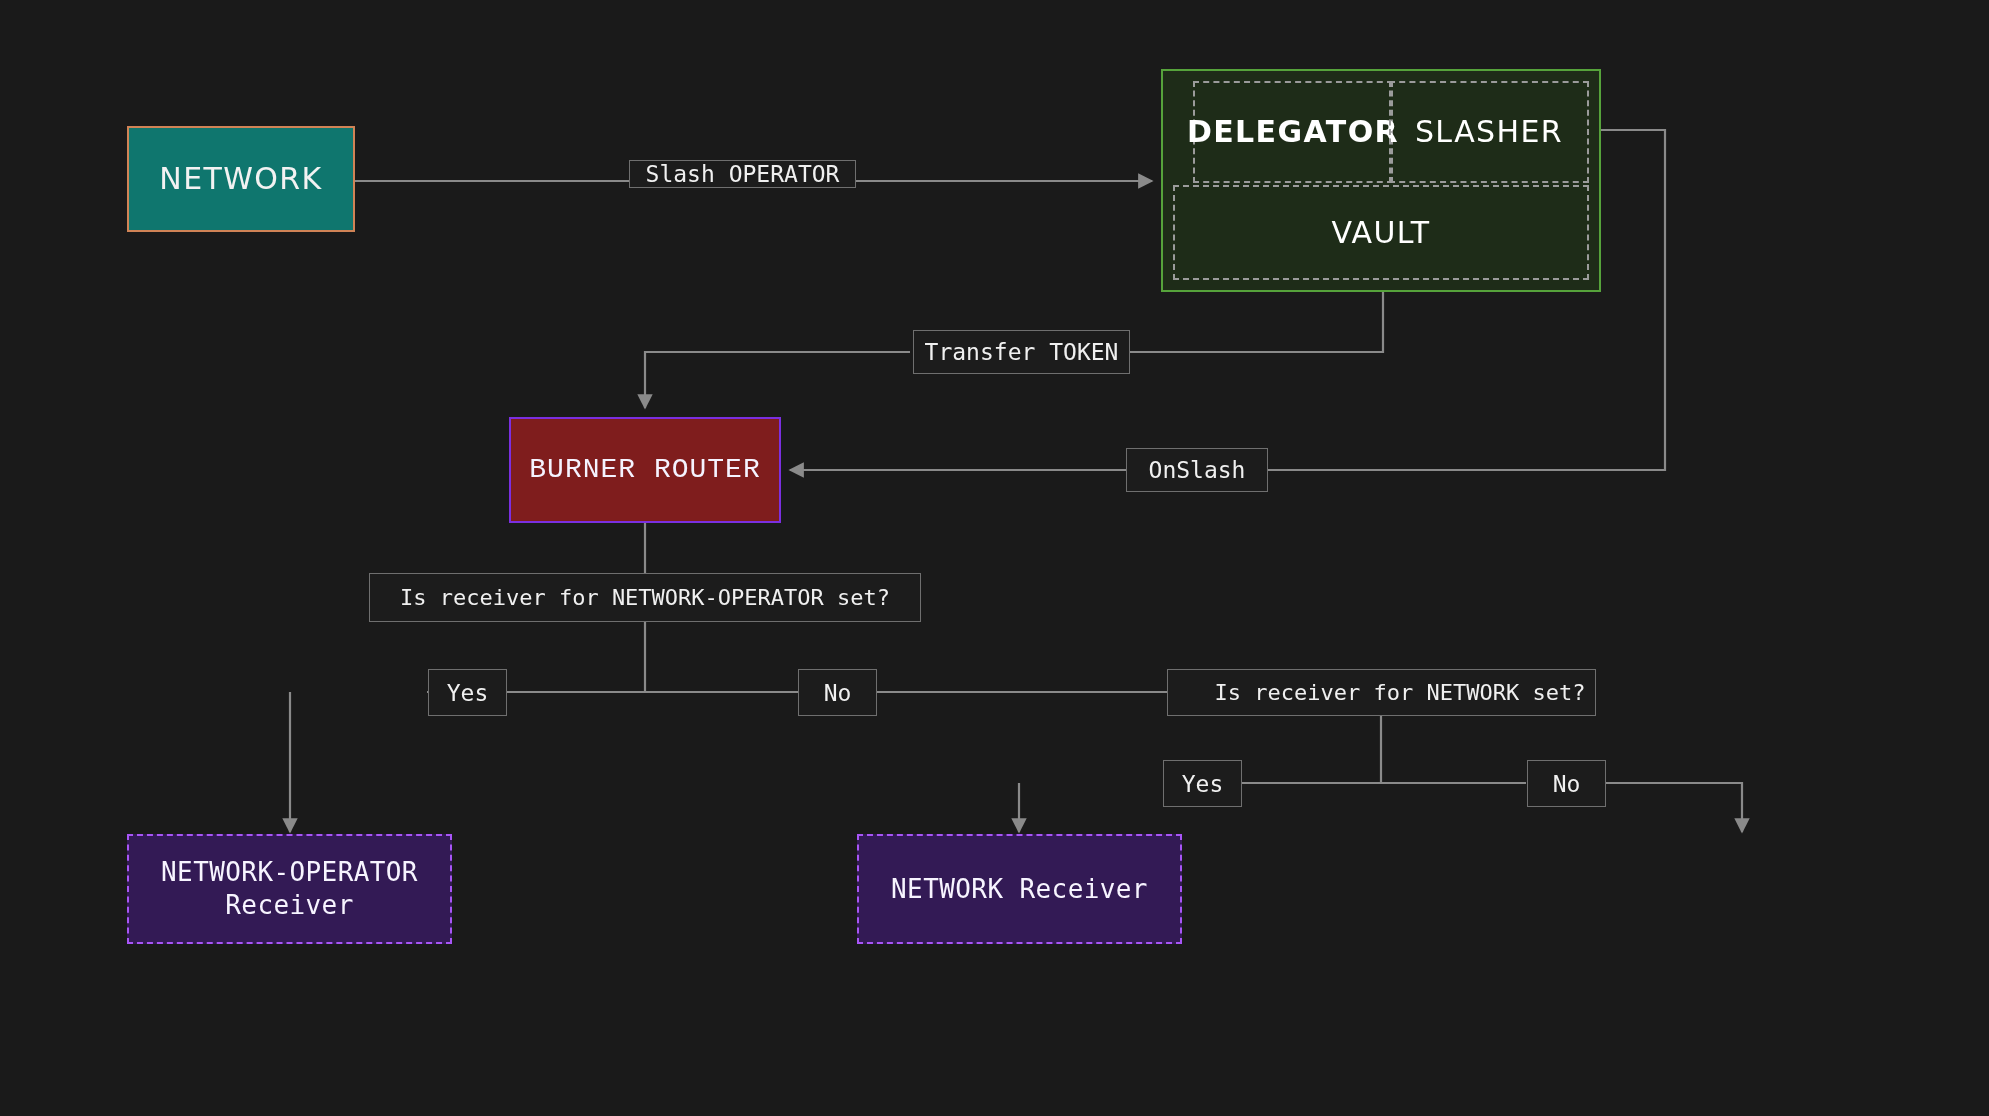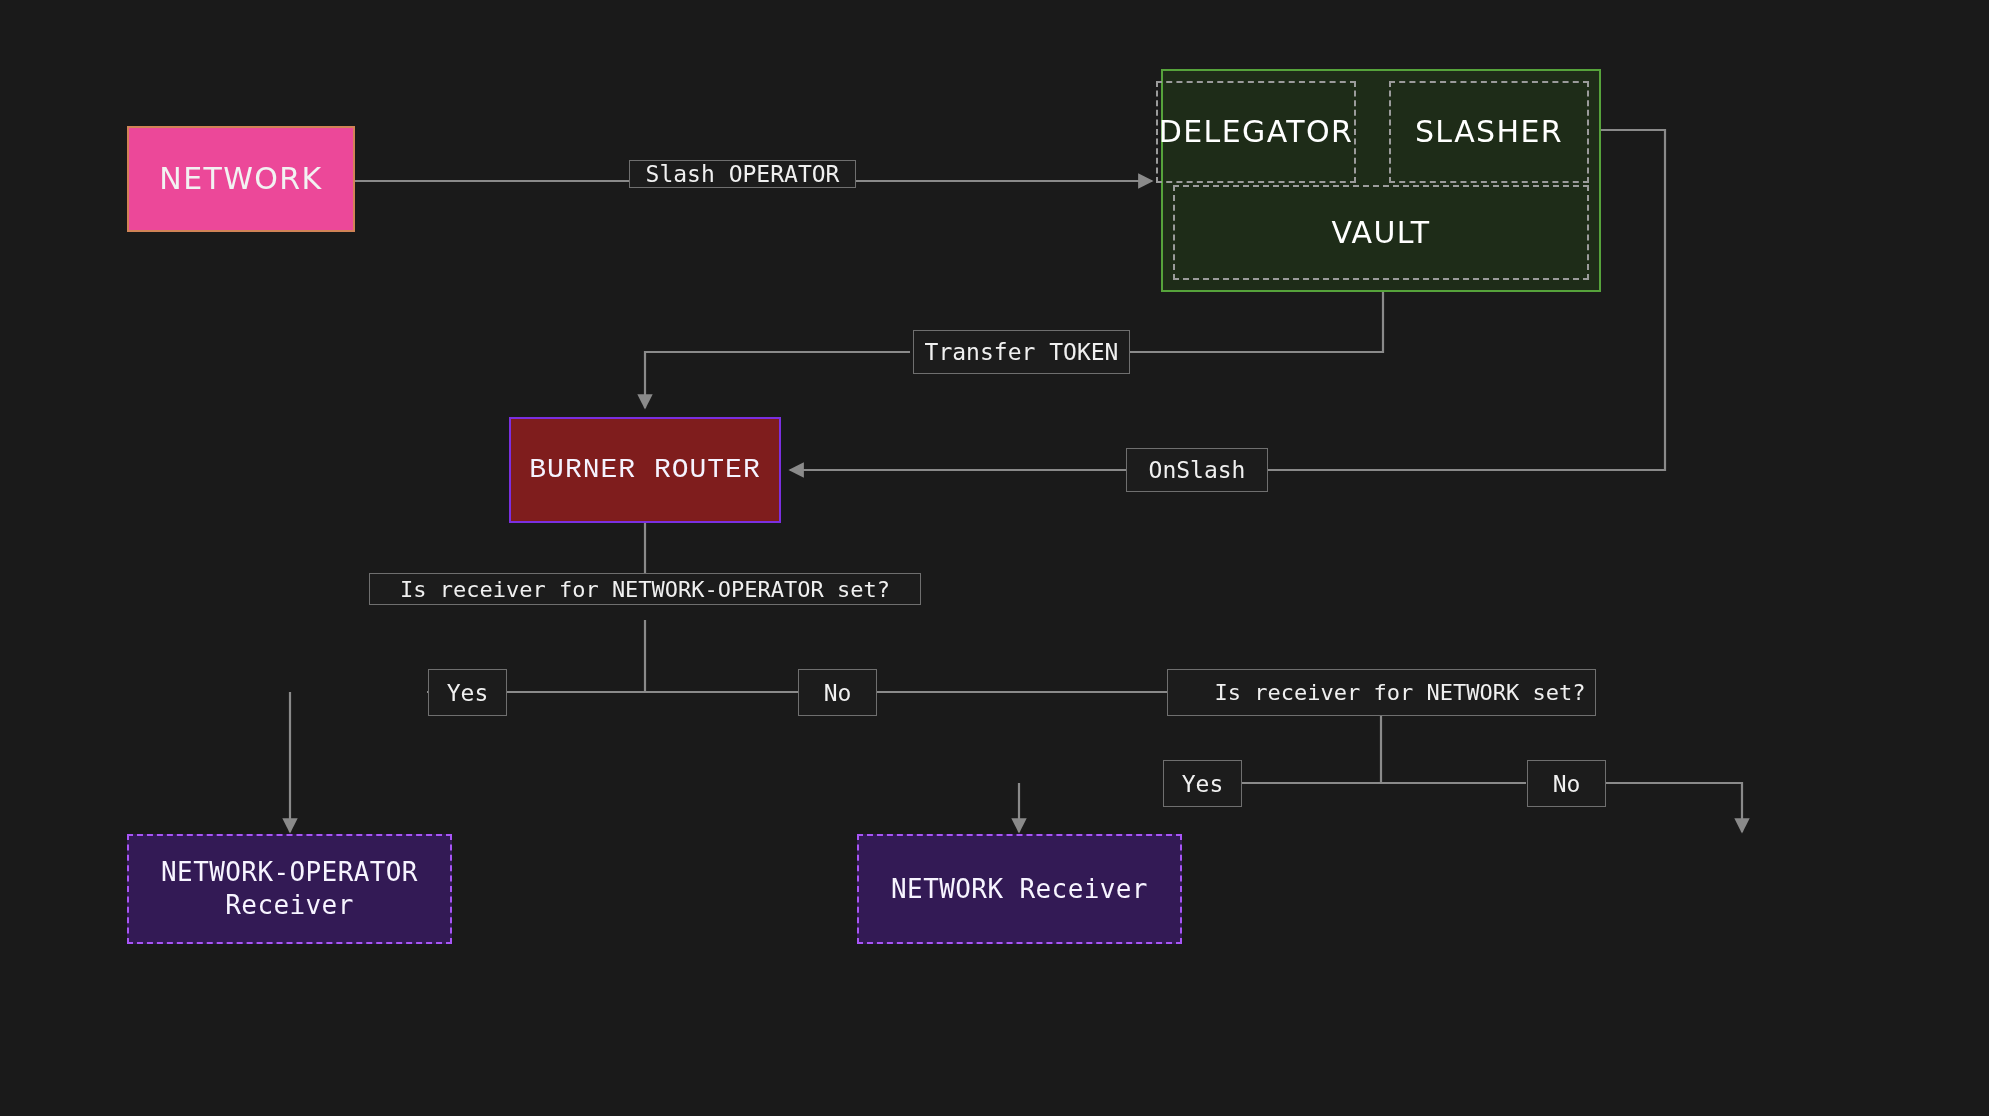--- a/index.html
+++ b/index.html
@@ -33,21 +33,21 @@
     display: flex;
     align-items: center;
     justify-content: center;
     text-align: center;
     color: #f2f2f2;
     line-height: 1.26;
     white-space: pre;
   }
   
   .node-network {
-    background: #ec4899;
+    background: #0f766e;
     border: 2px solid #d08356;
     font-family: "DejaVu Sans", "Liberation Sans", sans-serif;
     font-size: 30px;
     letter-spacing: 1.4px;
   }
   
   .cluster {
     position: absolute;
     box-sizing: border-box;
     background: #1e2c18;
@@ -140,21 +140,21 @@
 
       <path d="M 1381 783 L 1526 783"></path>
       <path d="M 1601 783 L 1742 783 L 1742 832" marker-end="url(#arrow)"></path>
     </g>
   </svg>
 
   <div class="node node-network" style="left:127px; top:126px; width:228px; height:106px;">NETWORK</div>
 
   <div class="cluster" style="left:1161px; top:69px; width:440px; height:223px;"></div>
 
-  <div class="node node-dashed-green" style="left:1156px; top:81px; width:200px; height:102px;">DELEGATOR</div>
+  <div class="node node-dashed-green" style="left:1193px; top:81px; width:200px; height:102px;font-weight:bold;">DELEGATOR</div>
 
   <div class="node node-dashed-green" style="left:1389px; top:81px; width:200px; height:102px;">SLASHER</div>
 
   <div class="node node-dashed-green" style="left:1173px; top:185px; width:416px; height:95px;">VAULT</div>
 
   <div class="node node-burner" style="left:509px; top:417px; width:272px; height:106px;">BURNER ROUTER</div>
 
   <div class="node node-receiver" style="left:127px; top:834px; width:325px; height:110px; flex-direction:column;">
     <span>NETWORK-OPERATOR</span>
     <span>Receiver</span>
@@ -162,21 +162,21 @@
 
   <div class="node node-receiver" style="left:857px; top:834px; width:325px; height:110px;">NETWORK Receiver</div>
 
 
   <div class="edge-label" style="left:629px; top:160px; width:227px; height:28px;">Slash OPERATOR</div>
 
   <div class="edge-label" style="left:913px; top:330px; width:217px; height:44px;">Transfer TOKEN</div>
 
   <div class="edge-label" style="left:1126px; top:448px; width:142px; height:44px;">OnSlash</div>
 
-  <div class="edge-label small" style="left:369px; top:573px; width:552px; height:32px;">Is receiver for NETWORK-OPERATOR set?</div>
+  <div class="edge-label small" style="left:369px; top:573px; width:552px; height:49px;">Is receiver for NETWORK-OPERATOR set?</div>
 
   <div class="edge-label small" style="left:1167px; top:669px; width:429px; height:47px;padding-left:37px;">Is receiver for NETWORK set?</div>
 
   <div class="edge-label" style="left:428px; top:669px; width:79px; height:47px;">Yes</div>
 
   <div class="edge-label" style="left:798px; top:669px; width:79px; height:47px;">No</div>
 
   <div class="edge-label" style="left:1163px; top:760px; width:79px; height:47px;">Yes</div>
 
   <div class="edge-label" style="left:1527px; top:760px; width:79px; height:47px;">No</div>

